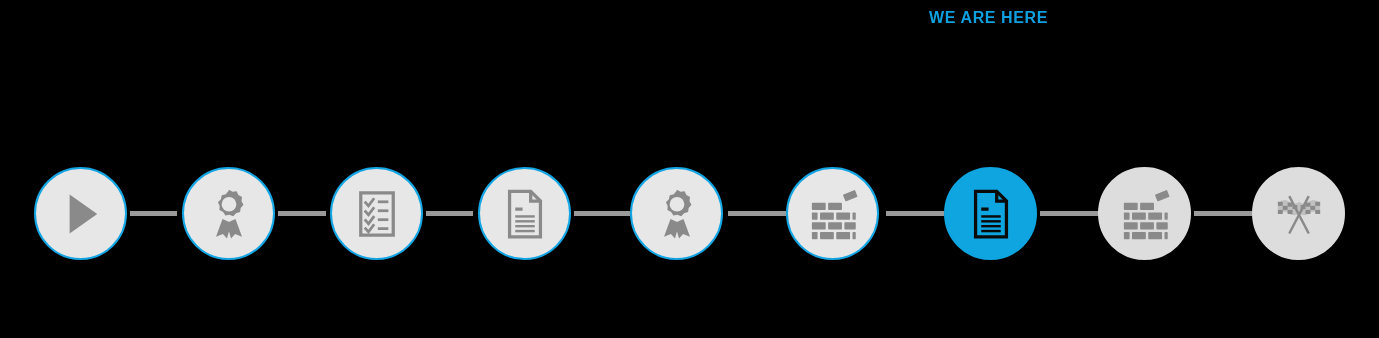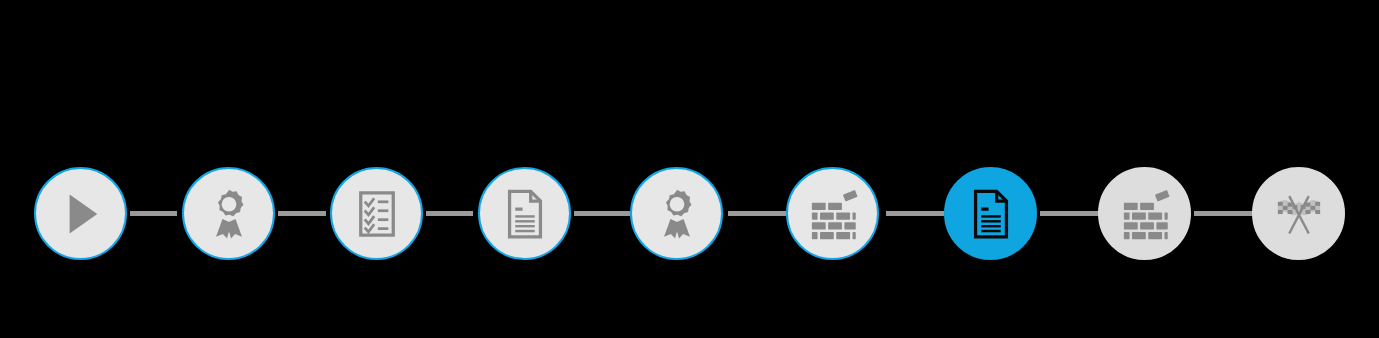--- a/index.html
+++ b/index.html
@@ -89,20 +89,23 @@
     top: 44px;
     height: 5px;
     background: #9a9a9a;
   }
 </style>
 </head>
 <body>
 
 <div id="roadmap">
 
+  <div id="here-label">
+    <span class="here-text">WE ARE HERE</span>
+  </div>
 
   <div id="track">
 
     <div class="connector" style="left:130px;  width:47px;"></div>
     <div class="connector" style="left:278px;  width:48px;"></div>
     <div class="connector" style="left:426px;  width:47px;"></div>
     <div class="connector" style="left:574px;  width:56px;"></div>
     <div class="connector" style="left:728px;  width:58px;"></div>
     <div class="connector" style="left:886px;  width:58px;"></div>
     <div class="connector" style="left:1040px; width:60px;"></div>

